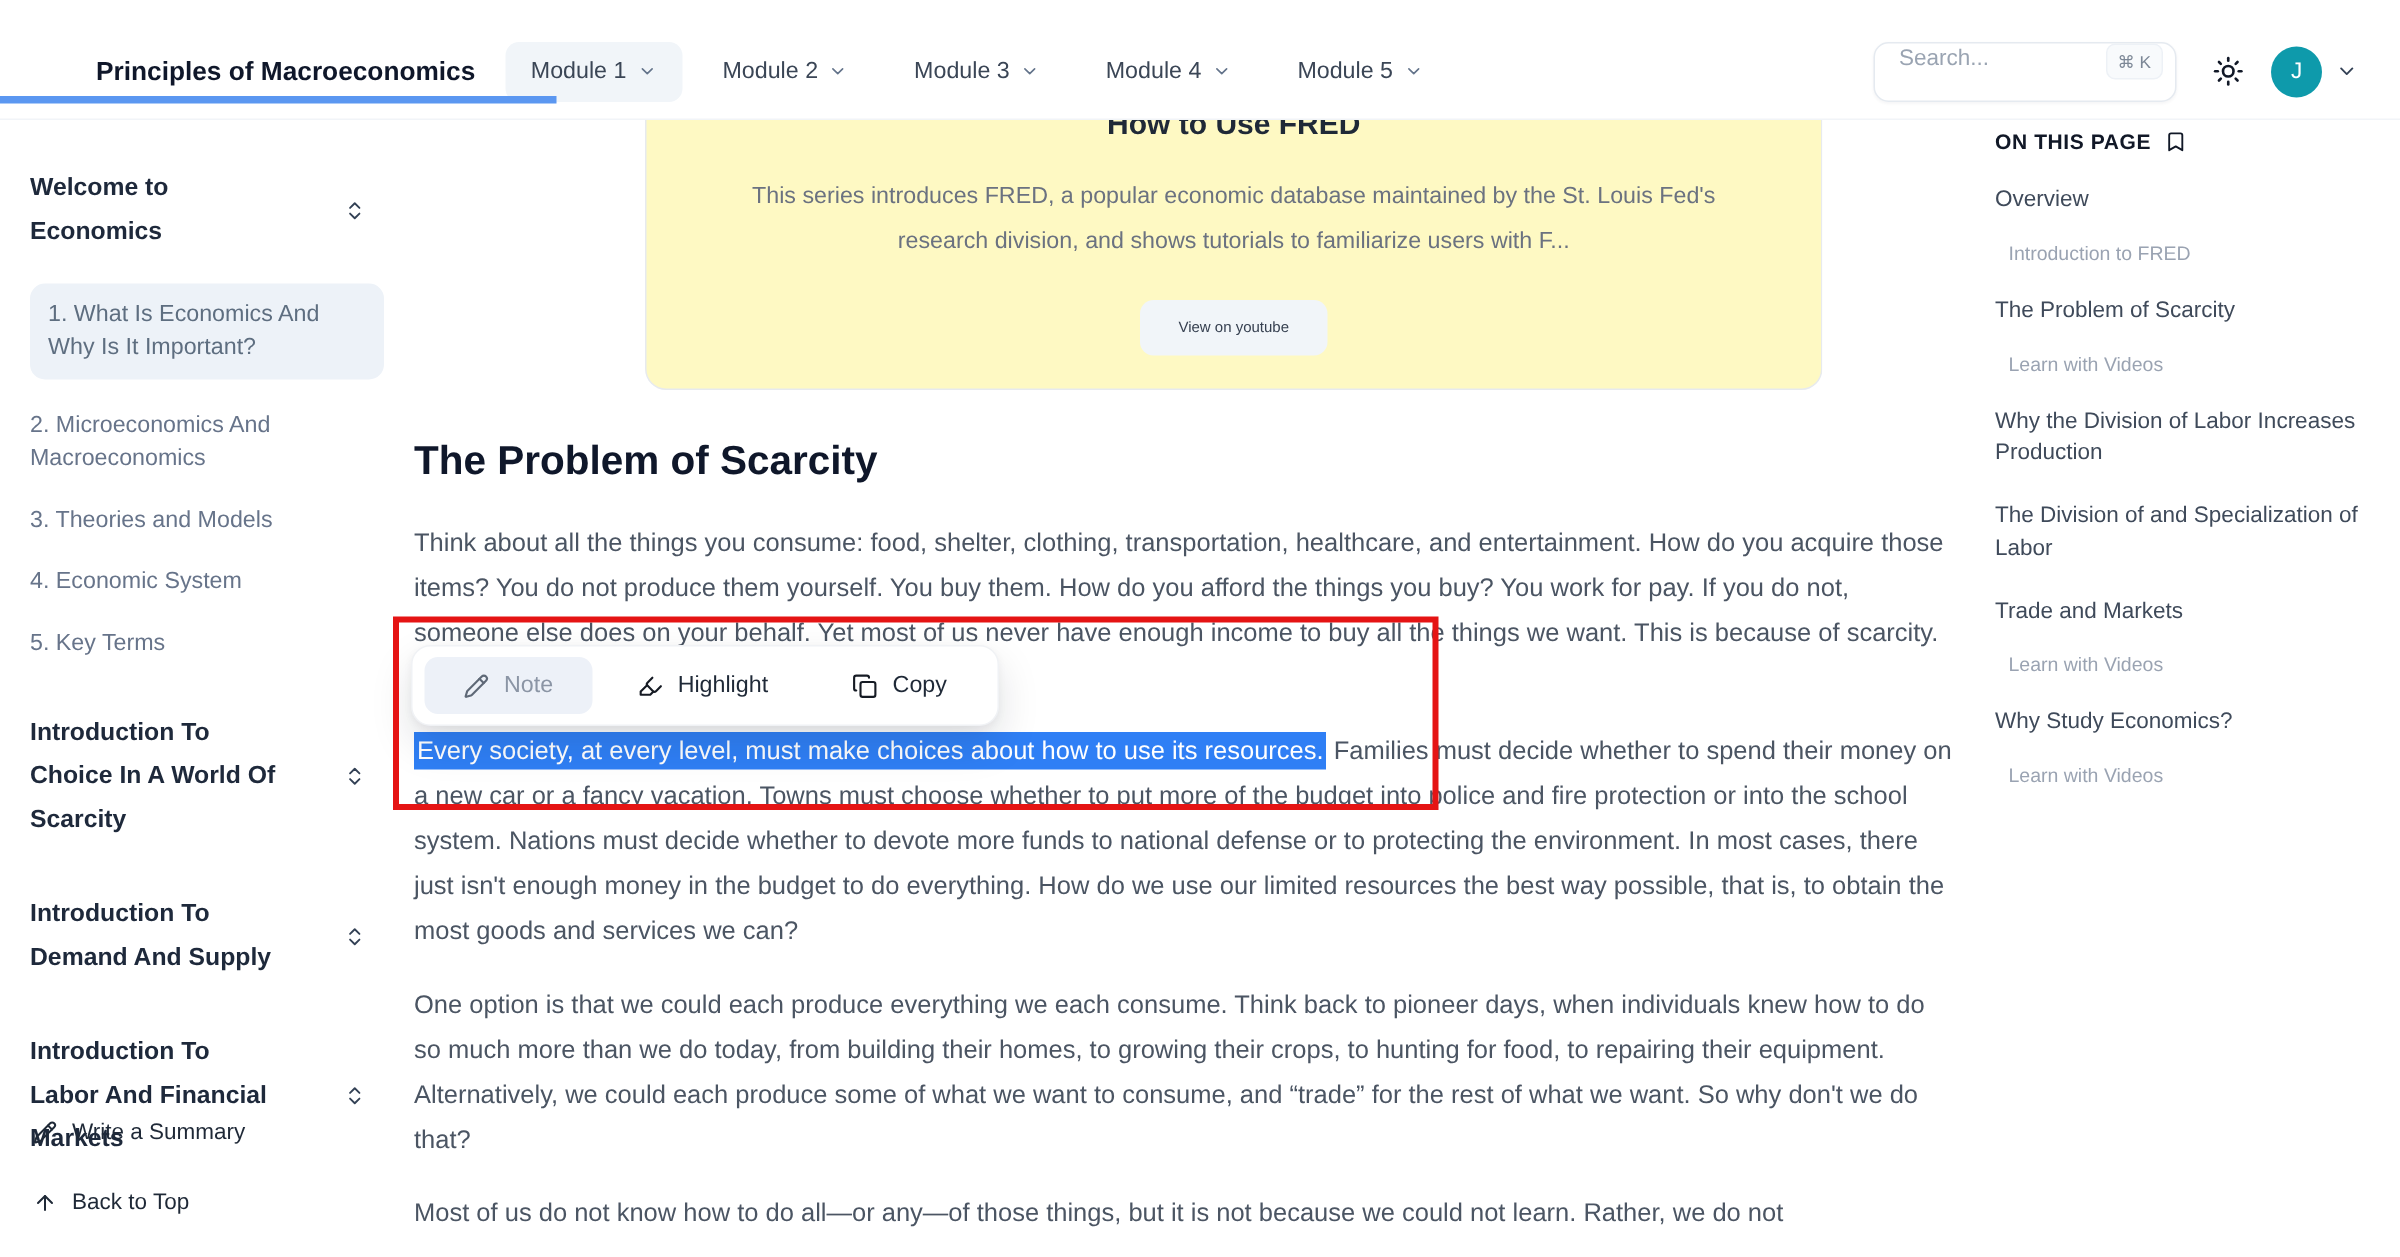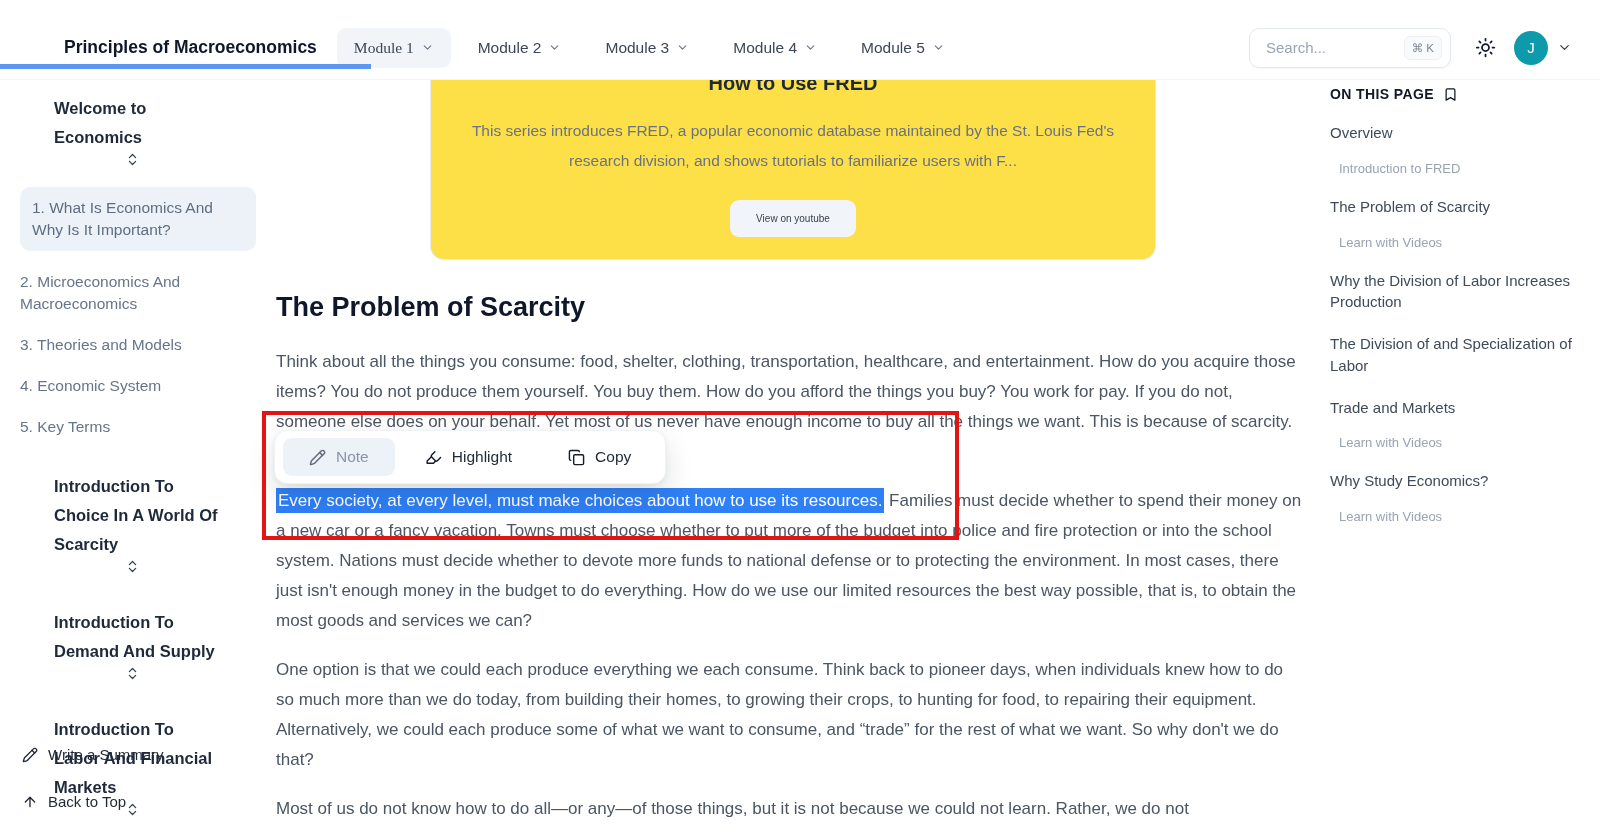--- a/index.html
+++ b/index.html
@@ -19,26 +19,26 @@
     border-bottom:1px solid #f1f4f8; z-index:10;
   }
   .brand { font-weight:700; font-size:17.5px; color:#0f172a; white-space:nowrap; }
   .modnav { display:flex; align-items:center; margin-left:20px; }
   .navbtn {
     display:flex; align-items:center; gap:7px;
     border:0; background:transparent; cursor:pointer;
     font-family:inherit; font-size:15.5px; color:#3b4656;
     padding:11px 17px; border-radius:9px; margin-right:10px; white-space:nowrap;
   }
-  .navbtn.active { background:#f1f5f9;font-family:Liberation Serif, serif; }
+  .navbtn.active { background:#f1f5f9; }
   .chev { width:13px; height:13px; stroke:#64748b; }
   .searchbox {
     margin-left:auto; width:202px; height:40px;
     border:1px solid #e5eaf0; border-radius:10px;
-    display:flex; align-items:center; padding:0 8px 0 14px;
+    display:flex; align-items:flex-start; padding:0 8px 0 14px;
     box-shadow:0 1px 2px rgba(16,24,40,.04); background:#fff;
   }
   .searchbox input {
     border:0; outline:none; width:100%; font-family:inherit;
     font-size:15px; color:#334155; background:transparent;
   }
   .searchbox input::placeholder { color:#9aa4b2; }
   .kbd {
     background:#f8fafc; border:1px solid #edf1f6; color:#7c8796;
     border-radius:6px; font-size:11.5px; padding:4px 7px; white-space:nowrap;
@@ -50,36 +50,36 @@
     background:#0e9aab; color:#fff; display:flex; align-items:center;
     justify-content:center; font-size:15px; cursor:pointer;
   }
   .userchev { margin-left:9px; width:15px; height:15px; stroke:#334155; cursor:pointer; }
 
   
   .progress { position:absolute; top:64px; left:0; width:371px; height:5px; background:#5b97f1; z-index:11; }
 
   
   .sidebar { position:absolute; top:70px; left:0; width:266px; height:768px; padding:22px 10px 0 20px; }
-  .s-group { display:flex; align-items:center; justify-content:space-between; margin:2px 0;flex-direction:column; }
+  .s-group { display:flex; align-items:center; justify-content:space-between; margin:19px 0; }
   .s-group .lbl { font-weight:700; font-size:16.5px; line-height:29px; color:#1e293b; max-width:168px; cursor:pointer; }
   .s-group svg { width:15px; height:15px; stroke:#334155; margin-right:12px; flex:none; }
   .s-item { font-size:15.5px; line-height:22px; color:#67748a; margin:19px 0; max-width:198px; cursor:pointer; }
   .s-item.active { background:#edf2f8; border-radius:10px; padding:10px 12px; margin:20px 0; max-width:240px; color:#5e6e80; }
   .s-gap { margin-top:34px; }
   .s-footer { position:absolute; left:22px; top:676px; display:flex; flex-direction:column; gap:30px;text-align:center; }
   .s-link { display:flex; align-items:center; gap:10px; font-size:15px; color:#1f2937; cursor:pointer; }
   .s-link svg { width:16px; height:16px; stroke:#1f2937; }
 
   
   .content { position:absolute; top:70px; left:276px; width:1026px; height:768px; }
   .card {
-    margin-left:154px; width:726px; height:190px;
+    margin-left:154px; width:785px; height:190px;
     border:1px solid #e7eaee; border-top:none; border-radius:0 0 14px 14px;
-    padding-top:2px; background:#fde047;
+    padding-top:2px; background:#fef9c3;
   }
   .card h2 { margin:0; text-align:center; font-size:20px; font-weight:700; color:#1f2937; }
   .card .desc { margin:21px auto 0; width:648px; text-align:center; font-size:15.5px; line-height:1.95; color:#6b7280; }
   .ytbtn {
     display:block; margin:24px auto 0; background:#f1f5f9; border:0; cursor:pointer;
     border-radius:9px; padding:13px 26px; font-family:inherit; font-size:10px; color:#374151;
   }
   .content h1 { margin:32px 0 0; font-size:27px; font-weight:700; color:#0f172a; }
   .para { margin:24px 0 0; font-size:17px; line-height:30px; color:#4b5563; width:1026px; }
   .para + .para { margin-top:19px; }

